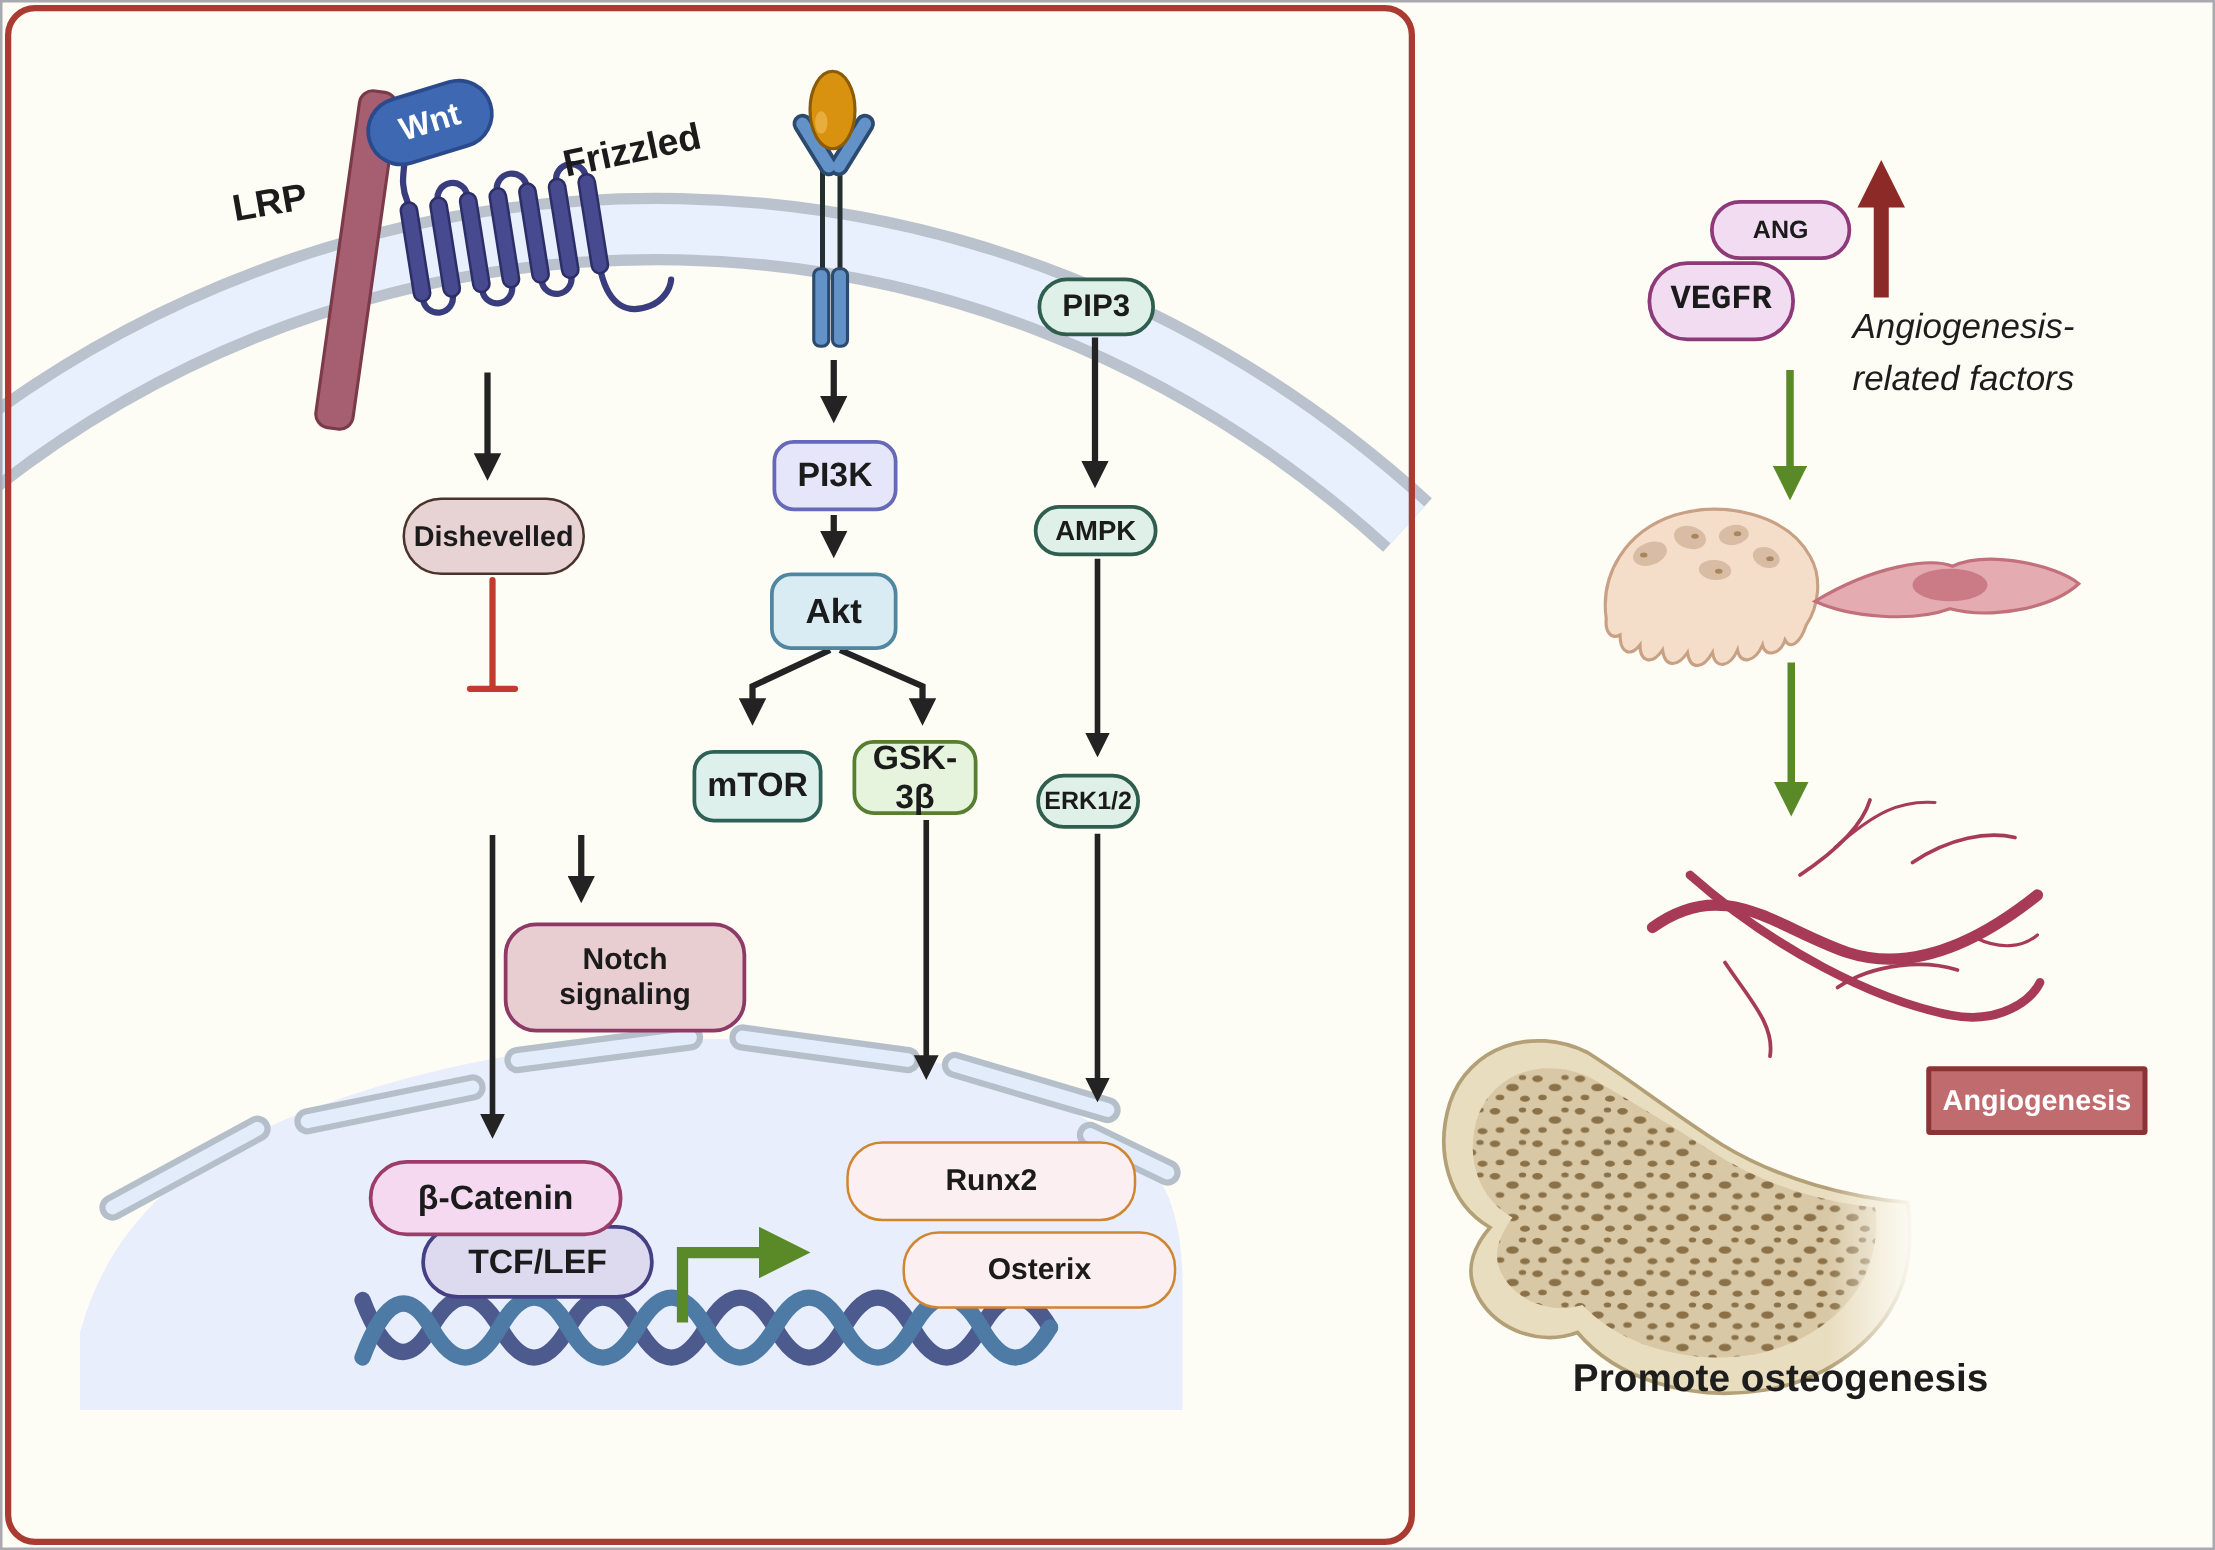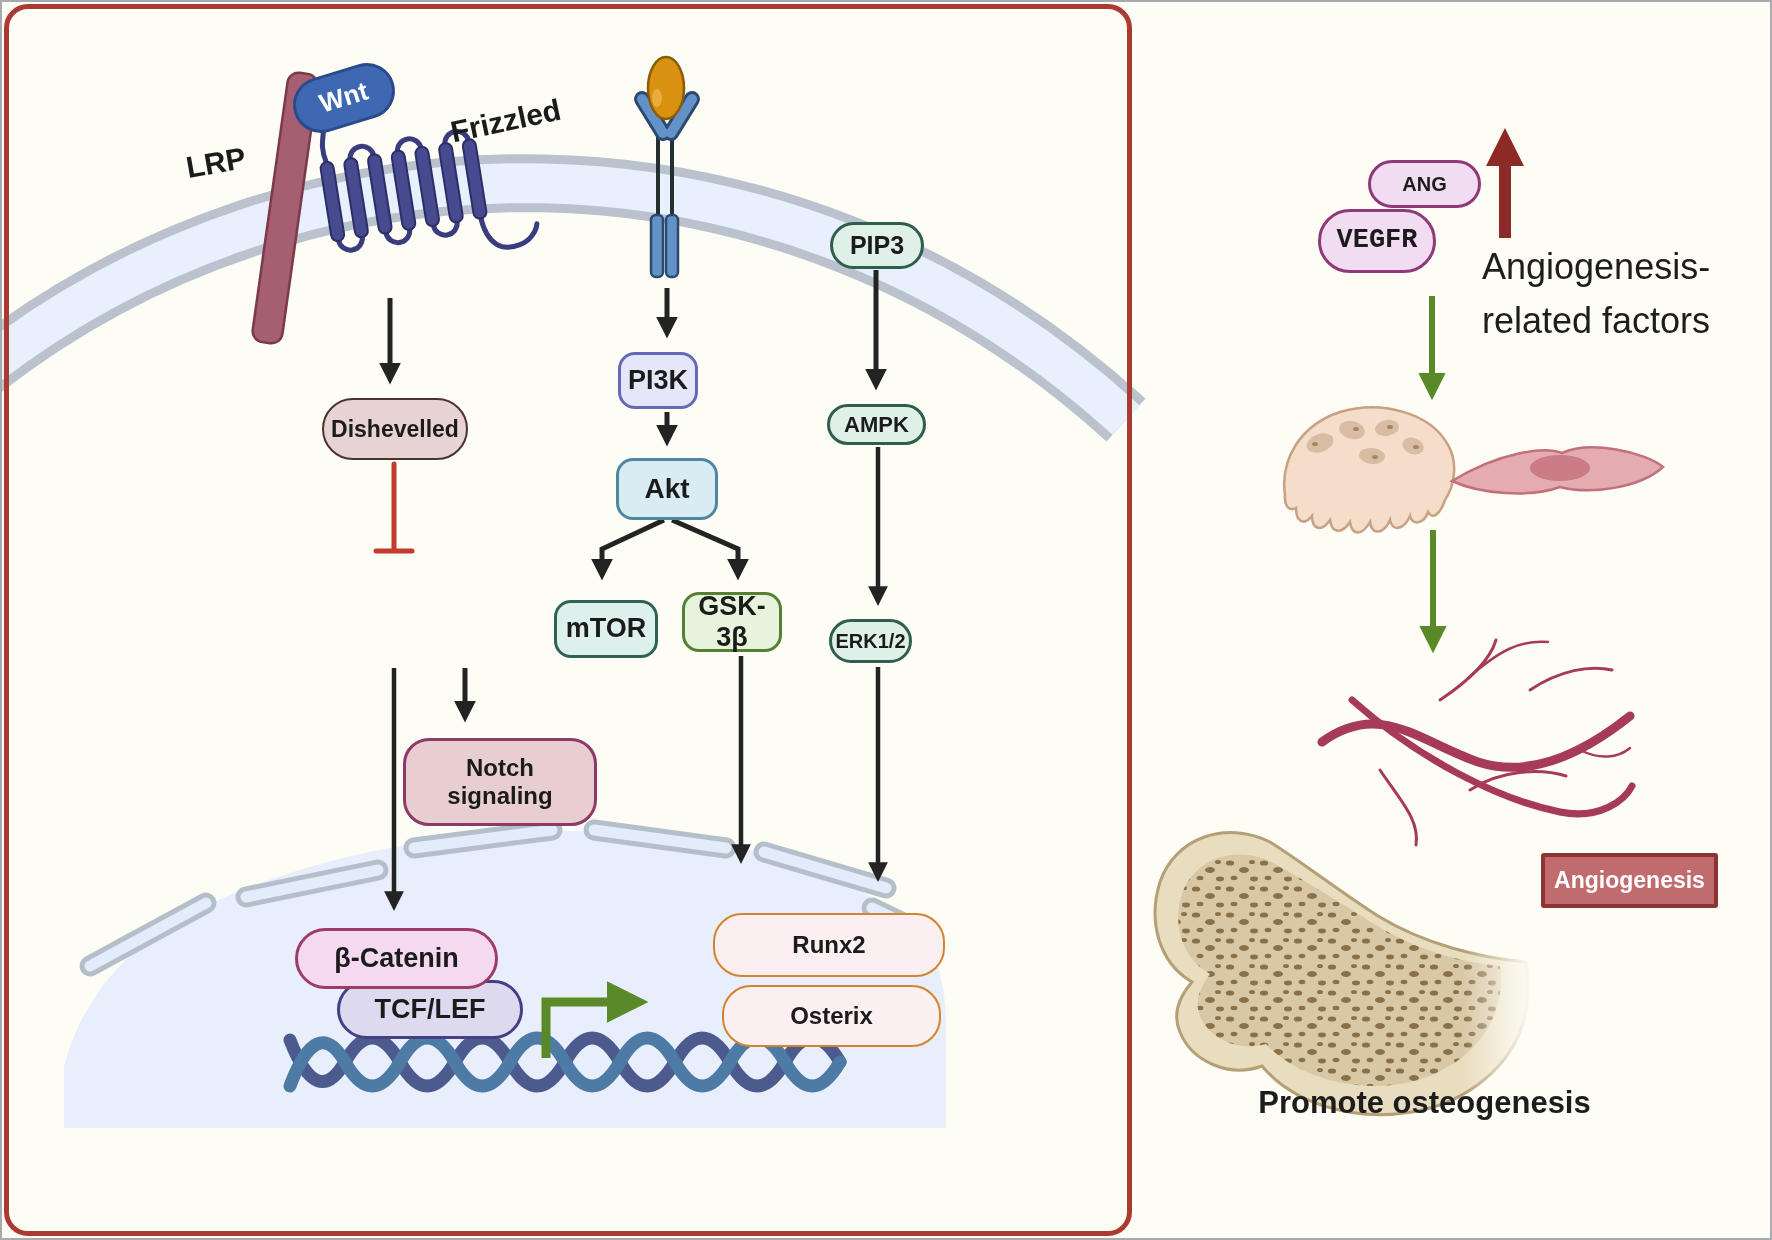--- a/index.html
+++ b/index.html
@@ -204,46 +204,46 @@
 <div class="pill" style="left:292px;top:70px;width:104px;height:56px;border-radius:28px;background:#3f68b2;border:3px solid #2b4a8c;color:#fff;font-size:26px;transform:rotate(-17deg);">Wnt</div>
 
 <div class="lbl" style="left:186px;top:146px;font-size:30px;transform:rotate(-10deg);">LRP</div>
 <div class="lbl" style="left:450px;top:104px;font-size:30px;transform:rotate(-12deg);">Frizzled</div>
 
 <div class="pill" style="left:322px;top:398px;width:146px;height:62px;border-radius:31px;background:#e7d2d4;border:2.5px solid #4a332b;font-size:23px;">Dishevelled</div>
 
 
 <div class="pill" style="left:403px;top:738px;width:194px;height:88px;border-radius:26px;background:#e8cdd1;border:3px solid #8e3a66;font-size:24px;padding:0 16px;text-align:center;">Notch signaling</div>
 
-<div class="pill" style="left:618px;top:352px;width:80px;height:57px;border-radius:17px;background:#e6e6fa;border:3px solid #6668b8;font-size:27px;">PI3K</div>
+<div class="pill" style="left:618px;top:352px;width:100px;height:57px;border-radius:17px;background:#e6e6fa;border:3px solid #6668b8;font-size:27px;">PI3K</div>
 
 <div class="pill" style="left:616px;top:458px;width:102px;height:62px;border-radius:17px;background:#d9ecf4;border:3px solid #4f87a0;font-size:28px;">Akt</div>
 
 <div class="pill" style="left:554px;top:600px;width:104px;height:58px;border-radius:17px;background:#def0ec;border:3px solid #2f6257;font-size:27px;">mTOR</div>
 
 <div class="pill" style="left:682px;top:592px;width:100px;height:60px;border-radius:17px;background:#e6f4de;border:3px solid #567f32;font-size:27px;">GSK-3β</div>
 
 <div class="pill" style="left:830px;top:222px;width:94px;height:47px;border-radius:24px;background:#def0e8;border:3px solid #2f5e4e;font-size:25px;">PIP3</div>
 
 <div class="pill" style="left:827px;top:404px;width:99px;height:41px;border-radius:21px;background:#def0e8;border:3px solid #2f5e4e;font-size:22px;">AMPK</div>
 
 <div class="pill" style="left:829px;top:619px;width:83px;height:44px;border-radius:22px;background:#def0e8;border:3px solid #2f5e4e;font-size:20px;">ERK1/2</div>
 
 <div class="pill" style="left:337px;top:980px;width:186px;height:59px;border-radius:30px;background:#dddaf0;border:3px solid #454084;font-size:27px;">TCF/LEF</div>
 
 <div class="pill" style="left:295px;top:928px;width:203px;height:61px;border-radius:31px;background:#f4d9f0;border:3px solid #9c3c68;font-size:27px;">β-Catenin</div>
 
 <div class="pill" style="left:722px;top:985px;width:219px;height:62px;border-radius:29px;background:#fbeff1;border:2.5px solid #d08530;font-size:24px;">Osterix</div>
 
-<div class="pill" style="left:713px;top:913px;width:232px;height:64px;border-radius:29px;background:#fbeff1;border:2.5px solid #d08530;font-size:24px;">Runx2</div>
+<div class="pill" style="left:677px;top:913px;width:232px;height:64px;border-radius:29px;background:#fbeff1;border:2.5px solid #d08530;font-size:24px;">Runx2</div>
 
 <div class="pill" style="left:1318px;top:209px;width:118px;height:64px;border-radius:32px;background:#f2dcf2;border:3px solid #8e3a78;font-size:27px;font-family:Liberation Mono, monospace;">VEGFR</div>
 
 <div class="pill" style="left:1368px;top:160px;width:113px;height:48px;border-radius:24px;background:#f2dcf2;border:3px solid #8e3a78;font-size:20px;">ANG</div>
 
-<div class="caption pre" style="left:1482px;top:240px;width:260px;font-size:36px;line-height:1.5;">Angiogenesis-
+<div class="caption pre" style="left:1482px;top:240px;width:260px;font-size:28px;line-height:1.5;font-style:italic;">Angiogenesis-
 related factors</div>
 
 <div class="pill" style="left:1541px;top:853px;width:177px;height:55px;border-radius:3px;background:#c06c6f;border:4px solid #8b3335;color:#fff;font-size:23px;">Angiogenesis</div>
 
 <div class="caption" style="left:1252px;top:1085px;width:345px;font-size:31px;font-weight:700;text-align:center;">Promote osteogenesis</div>
 
 </div>
 
 </body></html>

